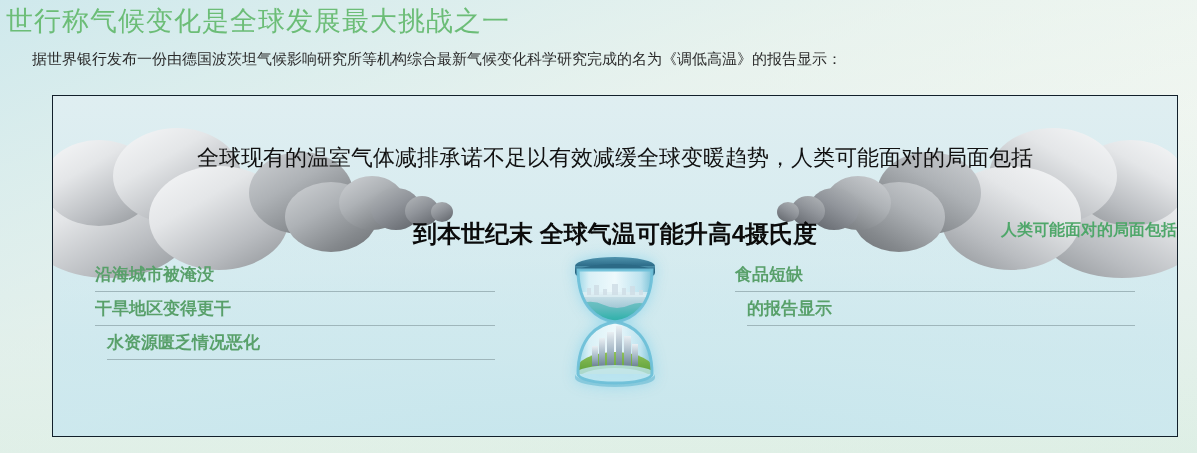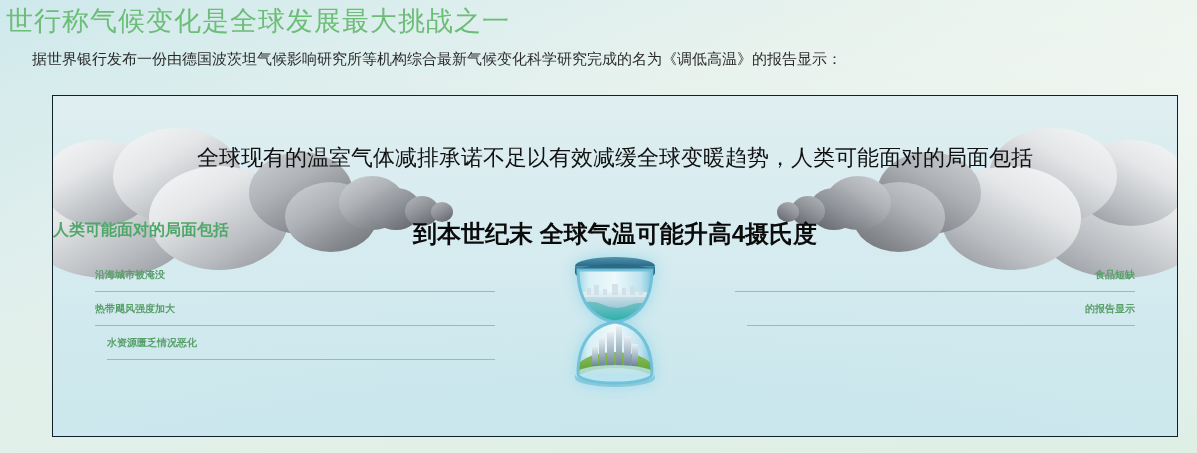--- a/index.html
+++ b/index.html
@@ -48,30 +48,30 @@
   
   #line1{
     position:absolute;left:0;right:0;top:47px;text-align:center;
     font-size:22px;line-height:30px;color:#111;white-space:nowrap;
   }
   #line2{
     position:absolute;left:0;right:0;top:82px;text-align:center;
     font-size:24px;line-height:32px;font-weight:bold;color:#0b0b0b;white-space:nowrap;margin-top:40px;
   }
   #line3{
-    position:absolute;left:0;right:0;top:123px;text-align:left;
+    position:absolute;left:0;right:0;top:123px;text-align:right;
     font-size:16px;line-height:22px;font-weight:bold;color:#4fa76a;white-space:nowrap;
   }
   
   .col{position:absolute;top:162px;width:400px;}
   .col.left{left:42px;text-align:left;}
-  .col.right{right:42px;text-align:right;}
+  .col.right{right:42px;}
   .row{
     height:33px;line-height:33px;
-    font-size:10px;font-weight:bold;color:#58a06a;
+    font-size:17px;font-weight:bold;color:#58a06a;
     border-bottom:1px solid #9fb6bb;
     white-space:nowrap;
   }
   .row:last-child{border-bottom:1px solid #9fb6bb;margin-left:12px;}
   
   #hourglass{
     position:absolute;left:50%;top:150px;transform:translateX(-50%);
     width:112px;height:152px;
     filter:drop-shadow(0 0 7px rgba(150,215,235,0.9));
   }
@@ -111,21 +111,21 @@
       <div class="puff darker" style="left:352px;top:100px;width:34px;height:30px;"></div>
       <div class="puff darker" style="left:378px;top:106px;width:22px;height:20px;"></div>
     </div>
 
     <div id="line1">全球现有的温室气体减排承诺不足以有效减缓全球变暖趋势，人类可能面对的局面包括</div>
     <div id="line2">到本世纪末 全球气温可能升高4摄氏度</div>
     <div id="line3">人类可能面对的局面包括</div>
 
     <div class="col left">
       <div class="row">沿海城市被淹没</div>
-      <div class="row">热带飓风强度加大</div>
+      <div class="row">干旱地区变得更干</div>
       <div class="row">水资源匮乏情况恶化</div>
     </div>
 
     <div class="col right">
       <div class="row">食品短缺</div>
       <div class="row">的报告显示</div>
     </div>
 
     <svg id="hourglass" viewBox="0 0 112 152">
       <defs>

